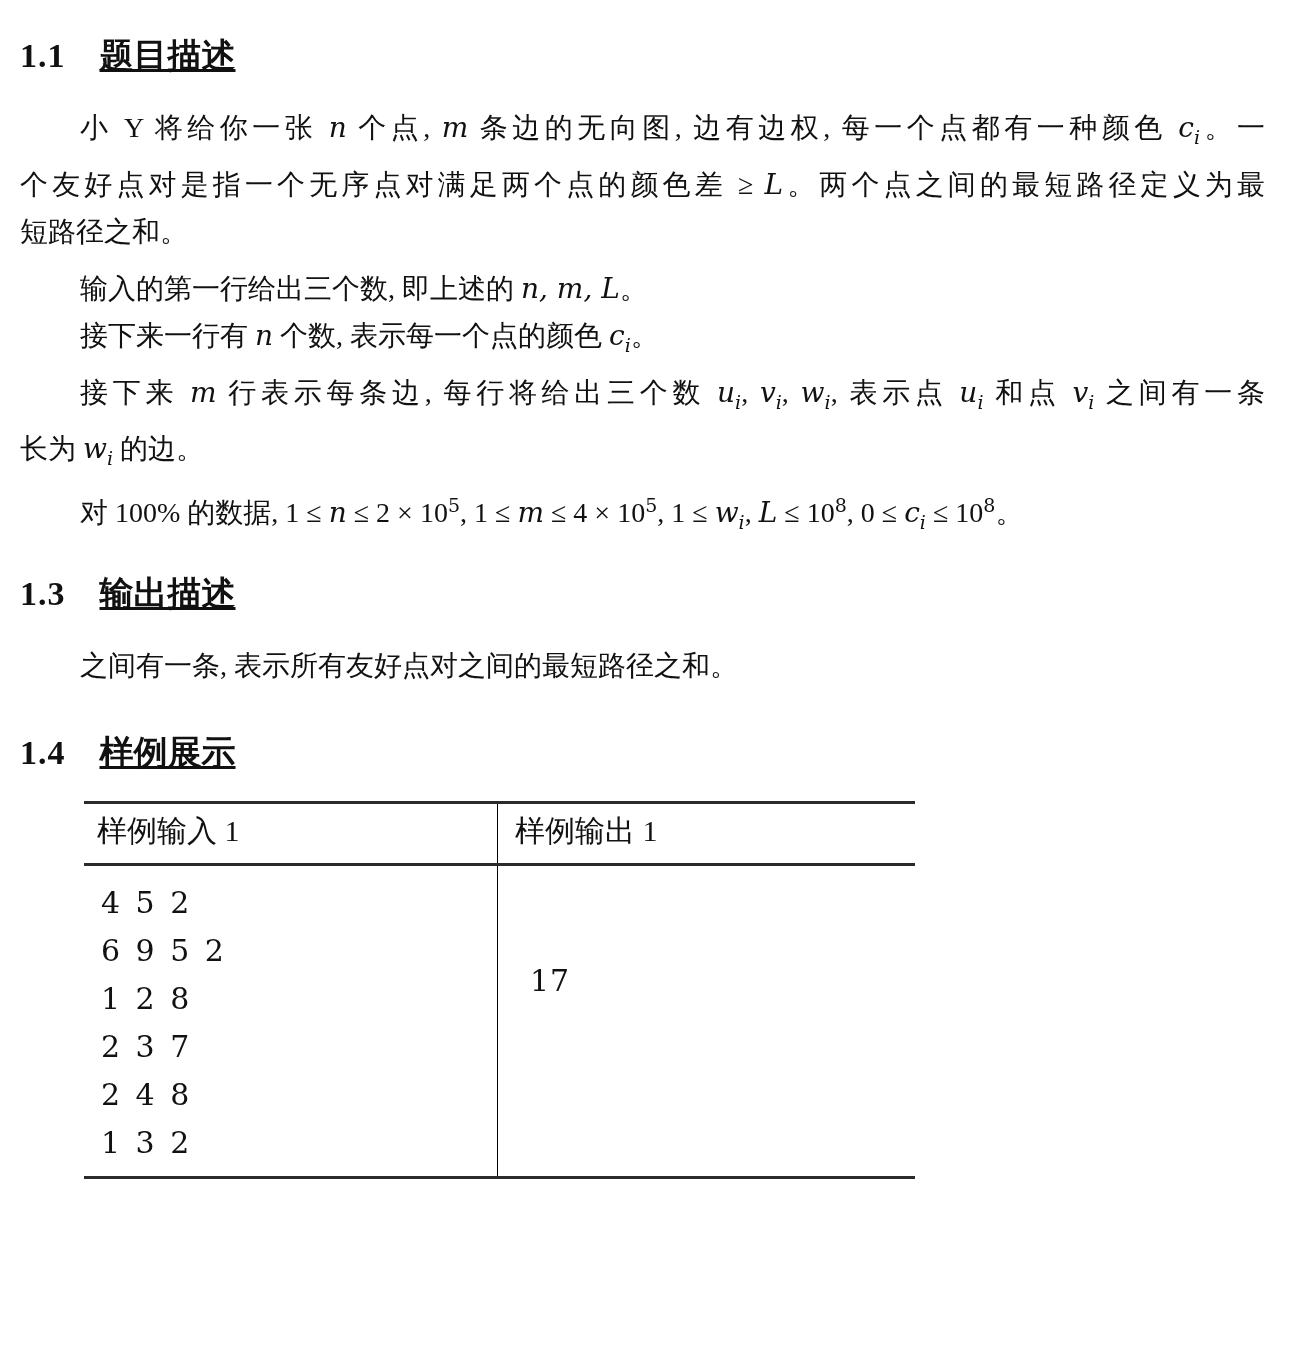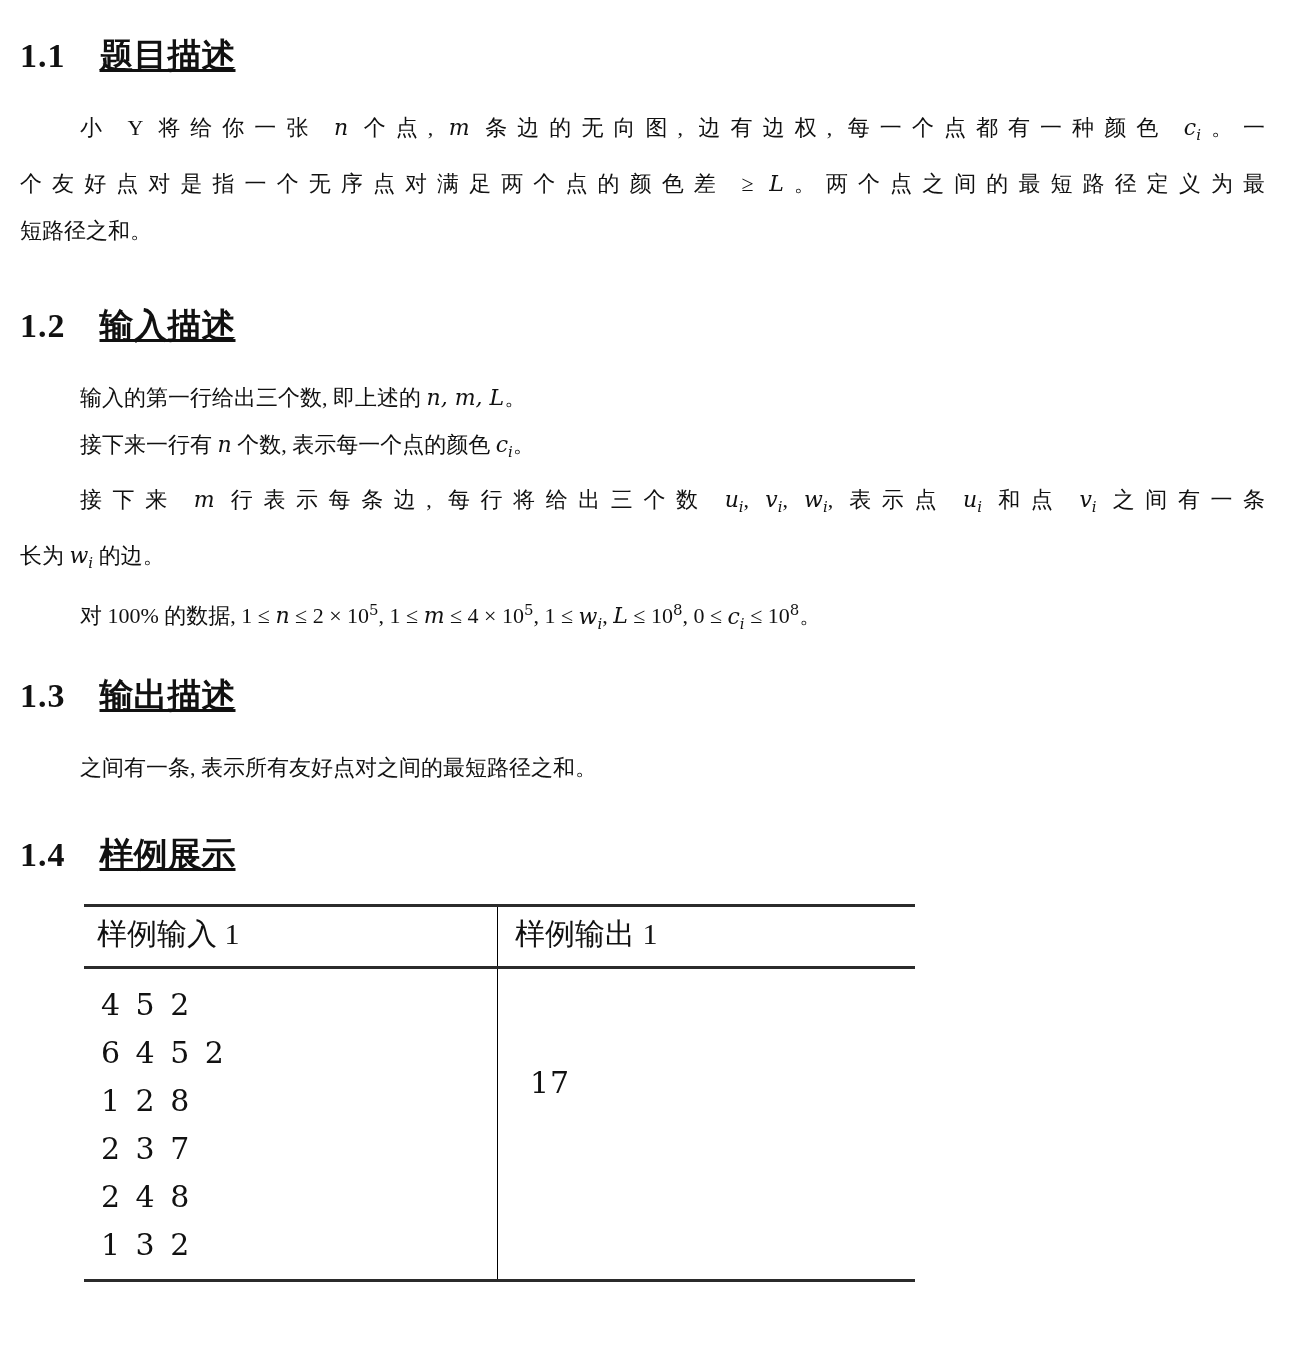--- a/index.html
+++ b/index.html
@@ -26,21 +26,21 @@
   .heading .num {
     display: inline-block;
     margin-right: 34px;
     letter-spacing: 1px;
   }
   .h-12 { margin-top: 52px; }
   .h-13 { }
   .h-14 { margin-top: 44px; }
   .para {
     margin-top: 10px;
-    font-size: 22px;
+    font-size: 28px;
   }
   .line {
     line-height: 47px;
     text-align: left;
   }
   .line.ind { text-indent: 60px; }
   .line.fill {
     text-align: justify;
     text-align-last: justify;
   }
@@ -110,23 +110,20 @@
 
   <h2 class="heading">
     <span class="num">1.1</span><span>题目描述</span>
   </h2>
   <div class="para">
     <div class="line ind fill">小 Y 将给你一张 <i>n</i> 个点, <i>m</i> 条边的无向图, 边有边权, 每一个点都有一种颜色 <i>c<sub>i</sub></i>。一</div>
     <div class="line fill">个友好点对是指一个无序点对满足两个点的颜色差 ≥ <i>L</i>。两个点之间的最短路径定义为最</div>
     <div class="line">短路径之和。</div>
   </div>
 
-  <h2 class="heading h-12">
-    <span class="num">1.2</span><span>输入描述</span>
-  </h2>
   <div class="para">
     <div class="line ind">输入的第一行给出三个数, 即上述的 <i>n, m, L</i>。</div>
     <div class="line ind">接下来一行有 <i>n</i> 个数, 表示每一个点的颜色 <i>c<sub>i</sub></i>。</div>
     <div class="line ind fill">接下来 <i>m</i> 行表示每条边, 每行将给出三个数 <i>u<sub>i</sub></i>, <i>v<sub>i</sub></i>, <i>w<sub>i</sub></i>, 表示点 <i>u<sub>i</sub></i> 和点 <i>v<sub>i</sub></i> 之间有一条</div>
     <div class="line">长为 <i>w<sub>i</sub></i> 的边。</div>
     <div class="line ind">对 100% 的数据, 1 ≤ <i>n</i> ≤ 2 × 10<sup>5</sup>, 1 ≤ <i>m</i> ≤ 4 × 10<sup>5</sup>, 1 ≤ <i>w<sub>i</sub></i>, <i>L</i> ≤ 10<sup>8</sup>, 0 ≤ <i>c<sub>i</sub></i> ≤ 10<sup>8</sup>。</div>
   </div>
 
   <h2 class="heading h-13">
     <span class="num">1.3</span><span>输出描述</span>
@@ -140,21 +137,21 @@
   </h2>
 
   <div class="sample-table">
     <div class="t-head">
       <div class="hcell-left">样例输入 1</div>
       <div class="hcell-right">样例输出 1</div>
     </div>
     <div class="t-body">
       <div class="col-left">
         <div class="in-row">4 5 2</div>
-        <div class="in-row">6 4 5 2</div>
+        <div class="in-row">6 9 5 2</div>
         <div class="in-row">1 2 8</div>
         <div class="in-row">2 3 7</div>
         <div class="in-row">2 4 8</div>
         <div class="in-row">1 3 2</div>
 
       </div>
       <div class="col-right">
         <div class="out-val">17</div>
       </div>
     </div>

